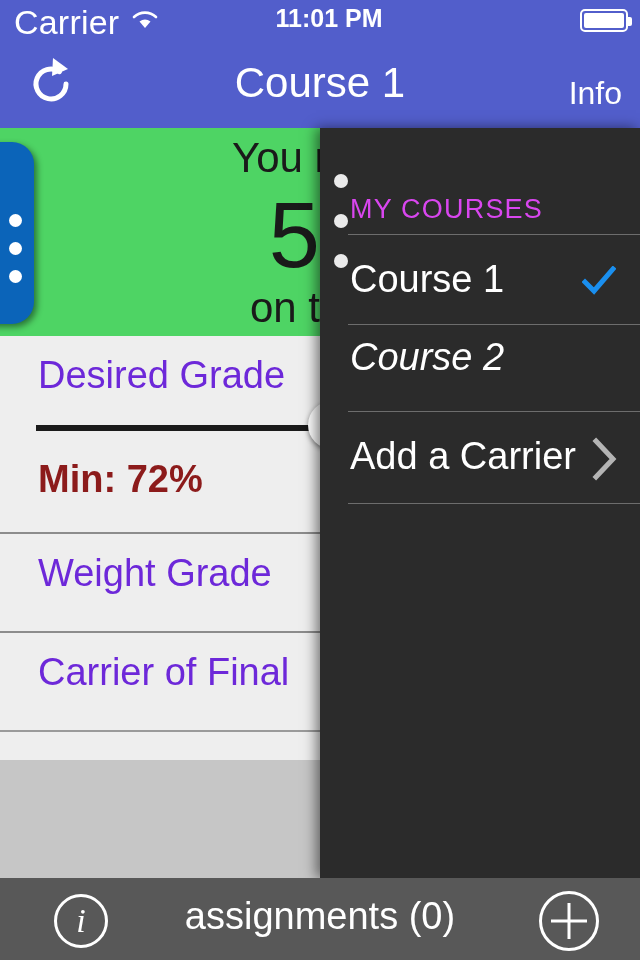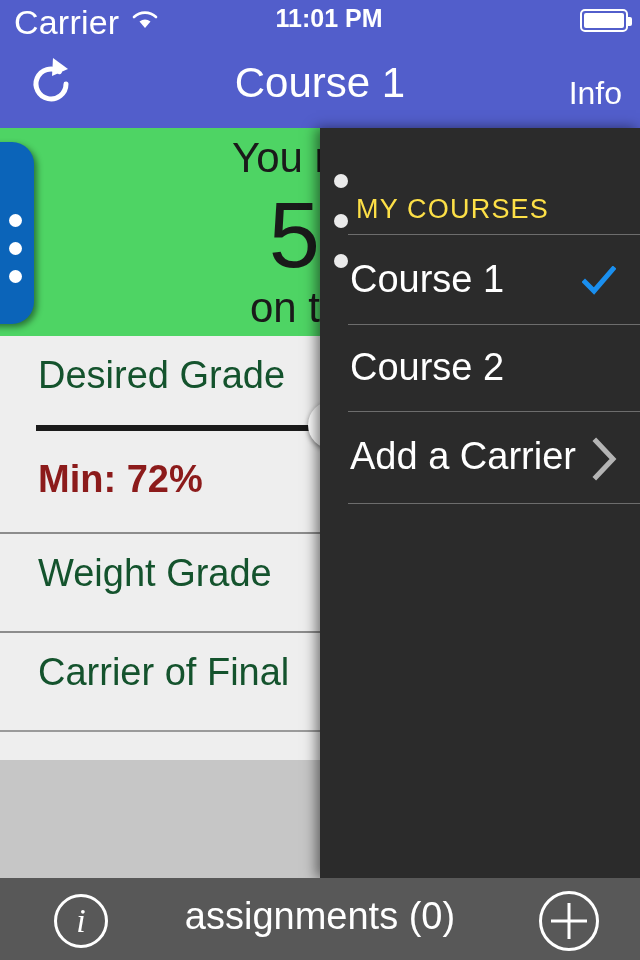--- a/index.html
+++ b/index.html
@@ -173,21 +173,21 @@
     width: 640px;
     border-bottom: 2px solid #8c8c8c;
     box-sizing: border-box;
     background: #eeeeee;
   }
   .row-label {
     position: absolute;
     left: 38px; top: 18px;
     font-size: 38px;
     font-weight: 300;
-    color: #14532d;
+    color: #6d28d9;
   }
   .row-desired { top: 0; height: 198px; }
   .slider {
     position: absolute;
     left: 36px; top: 86px;
     width: 570px; height: 10px;
     cursor: pointer;
   }
   .slider-track {
     position: absolute;
@@ -241,24 +241,24 @@
     width: 14px; height: 14px;
     border-radius: 50%;
     background: #eaeaea;
   }
   .menu-handle-dots .dot:nth-child(1) { top: 14px; }
   .menu-handle-dots .dot:nth-child(2) { top: 54px; }
   .menu-handle-dots .dot:nth-child(3) { top: 94px; }
 
   .menu-header {
     position: absolute;
-    left: 36px; top: 66px;
+    left: 30px; top: 66px;
     font-size: 27px;
     letter-spacing: 1.2px;
-    color: #fde047;
+    color: #d946ef;
   }
   .menu-sep {
     position: absolute;
     left: 28px;
     width: 292px; height: 1px;
     background: #6d6d6d;
   }
   .menu-item {
     position: absolute;
     left: 0;
@@ -276,21 +276,21 @@
     position: absolute;
     right: 24px; top: 28px;
     width: 34px; height: 30px;
   }
   .menu-chevron {
     position: absolute;
     right: 22px; top: 22px;
     width: 26px; height: 44px;
   }
   .menu-item-course1 { top: 110px; }
-  .menu-item-course2 { top: 198px; }
+  .menu-item-course2 { top: 188px; font-style: italic; }
   .menu-item-add     { top: 287px; }
   .menu-sep-1 { top: 106px; }
   .menu-sep-2 { top: 196px; }
   .menu-sep-3 { top: 283px; }
   .menu-sep-4 { top: 375px; }
 
   
   .toolbar {
     position: absolute;
     left: 0; top: 878px;

